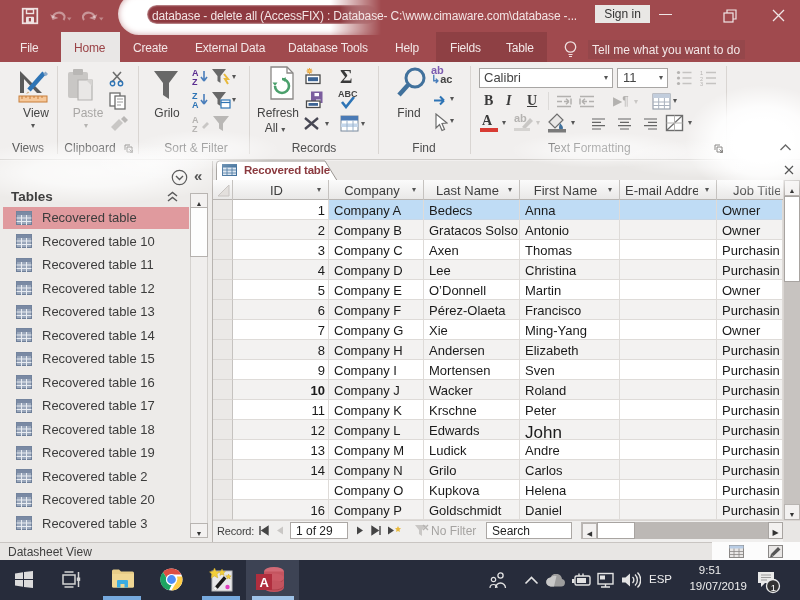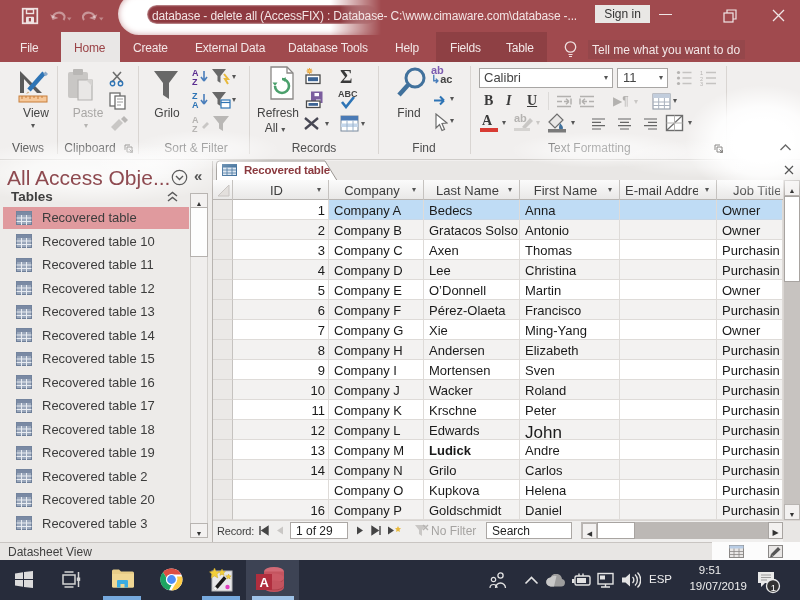--- a/index.html
+++ b/index.html
@@ -263,21 +263,20 @@
 </svg>
 <div class="a" style="left:688px;top:118px;font-size:8px;color:#555;">▾</div>
 <svg class="a" style="left:714px;top:144px;z-index:25" width="10" height="10" viewBox="0 0 10 10">
 <path d="M1 1 h5 M1 1 v5 M3 3 h5 v5 h-5 z M5.5 5.5 l3 3 M8.5 6 v2.5 h-2.5" stroke="#8a8886" stroke-width="1" fill="none"></path>
 </svg>
 <svg class="a" style="left:779px;top:143px;z-index:25" width="13" height="9" viewBox="0 0 13 9">
       <path d="M1.5 7 L6.5 2 L11.5 7" fill="none" stroke="#6a6a6a" stroke-width="1.4"></path>
     </svg>
 
 <div class="a" style="left:0;top:161px;width:213px;height:381px;background:#edebe9;border-right:1px solid #b8b4b0;box-sizing:border-box;"></div>
-<div class="a" style="left:7px;top:166px;font-size:21px;color:#8e4a50;white-space:nowrap;width:172px;overflow:hidden;z-index:25;">All Access Obje...</div>
 <svg class="a" style="left:171px;top:169px;z-index:25" width="17" height="17" viewBox="0 0 17 17">
 <circle cx="8.5" cy="8.5" r="7.2" fill="none" stroke="#5b5b5b" stroke-width="1.2"></circle>
 <path d="M5 7 l3.5 3.5 L12 7" fill="none" stroke="#5b5b5b" stroke-width="1.4"></path>
 </svg>
 <div class="a" style="left:194px;top:167px;font-size:15px;color:#555;font-weight:bold;z-index:25;">«</div>
 <div class="a" style="left:11px;top:189px;font-size:13.5px;color:#3f3f3f;font-weight:bold;z-index:25;">Tables</div>
 <svg class="a" style="left:166px;top:191px;z-index:25" width="13" height="12" viewBox="0 0 13 12">
 <path d="M2 5 L6.5 1.5 L11 5 M2 10 L6.5 6.5 L11 10" fill="none" stroke="#5b5b5b" stroke-width="1.5"></path>
 </svg>
 
@@ -544,21 +543,21 @@
       <div class="a" style="left:525px;top:363px;width:93px;font-size:13px;color:#1a1a1a;white-space:nowrap;overflow:hidden;">Sven</div>
       <div class="a" style="left:722px;top:363px;width:57px;font-size:13px;color:#1a1a1a;white-space:nowrap;overflow:hidden;">Purchasing</div>
       <div class="a" style="left:213px;top:380px;width:20px;height:20px;background:#ebe9e7;border-right:1px solid #c5c2bf;border-bottom:1px solid #dad7d4;box-sizing:border-box;"></div>
       <div class="a" style="left:233px;top:380px;width:550px;height:20px;background:#f3f2f1;border-bottom:1px solid #dedbd8;box-sizing:border-box;"></div>
       <div class="a" style="left:328px;top:380px;width:1px;height:20px;background:#dedbd8;"></div>
       <div class="a" style="left:423px;top:380px;width:1px;height:20px;background:#dedbd8;"></div>
       <div class="a" style="left:519px;top:380px;width:1px;height:20px;background:#dedbd8;"></div>
       <div class="a" style="left:619px;top:380px;width:1px;height:20px;background:#dedbd8;"></div>
       <div class="a" style="left:716px;top:380px;width:1px;height:20px;background:#dedbd8;"></div>
       <div class="a" style="left:782px;top:380px;width:1px;height:20px;background:#dedbd8;"></div>
-      <div class="a" style="left:233px;top:383px;width:92px;text-align:right;font-size:13px;color:#1a1a1a;">10</div>
+      <div class="a" style="left:233px;top:383px;width:92px;text-align:right;font-size:13px;color:#1a1a1a;font-weight:bold;">10</div>
       <div class="a" style="left:334px;top:383px;width:88px;font-size:13px;color:#1a1a1a;white-space:nowrap;overflow:hidden;">Company J</div>
       <div class="a" style="left:429px;top:383px;width:89px;font-size:13px;color:#1a1a1a;white-space:nowrap;overflow:hidden;">Wacker</div>
       <div class="a" style="left:525px;top:383px;width:93px;font-size:13px;color:#1a1a1a;white-space:nowrap;overflow:hidden;">Roland</div>
       <div class="a" style="left:722px;top:383px;width:57px;font-size:13px;color:#1a1a1a;white-space:nowrap;overflow:hidden;">Purchasing</div>
       <div class="a" style="left:213px;top:400px;width:20px;height:20px;background:#ebe9e7;border-right:1px solid #c5c2bf;border-bottom:1px solid #dad7d4;box-sizing:border-box;"></div>
       <div class="a" style="left:233px;top:400px;width:550px;height:20px;background:#ffffff;border-bottom:1px solid #dedbd8;box-sizing:border-box;"></div>
       <div class="a" style="left:328px;top:400px;width:1px;height:20px;background:#dedbd8;"></div>
       <div class="a" style="left:423px;top:400px;width:1px;height:20px;background:#dedbd8;"></div>
       <div class="a" style="left:519px;top:400px;width:1px;height:20px;background:#dedbd8;"></div>
       <div class="a" style="left:619px;top:400px;width:1px;height:20px;background:#dedbd8;"></div>
@@ -585,21 +584,21 @@
       <div class="a" style="left:213px;top:440px;width:20px;height:20px;background:#ebe9e7;border-right:1px solid #c5c2bf;border-bottom:1px solid #dad7d4;box-sizing:border-box;"></div>
       <div class="a" style="left:233px;top:440px;width:550px;height:20px;background:#ffffff;border-bottom:1px solid #dedbd8;box-sizing:border-box;"></div>
       <div class="a" style="left:328px;top:440px;width:1px;height:20px;background:#dedbd8;"></div>
       <div class="a" style="left:423px;top:440px;width:1px;height:20px;background:#dedbd8;"></div>
       <div class="a" style="left:519px;top:440px;width:1px;height:20px;background:#dedbd8;"></div>
       <div class="a" style="left:619px;top:440px;width:1px;height:20px;background:#dedbd8;"></div>
       <div class="a" style="left:716px;top:440px;width:1px;height:20px;background:#dedbd8;"></div>
       <div class="a" style="left:782px;top:440px;width:1px;height:20px;background:#dedbd8;"></div>
       <div class="a" style="left:233px;top:443px;width:92px;text-align:right;font-size:13px;color:#1a1a1a;">13</div>
       <div class="a" style="left:334px;top:443px;width:88px;font-size:13px;color:#1a1a1a;white-space:nowrap;overflow:hidden;">Company M</div>
-      <div class="a" style="left:429px;top:443px;width:89px;font-size:13px;color:#1a1a1a;white-space:nowrap;overflow:hidden;font-weight:bold;">Ludick</div>
+      <div class="a" style="left:429px;top:443px;width:89px;font-size:13px;color:#1a1a1a;white-space:nowrap;overflow:hidden;">Ludick</div>
       <div class="a" style="left:525px;top:443px;width:93px;font-size:13px;color:#1a1a1a;white-space:nowrap;overflow:hidden;">Andre</div>
       <div class="a" style="left:722px;top:443px;width:57px;font-size:13px;color:#1a1a1a;white-space:nowrap;overflow:hidden;">Purchasing</div>
       <div class="a" style="left:213px;top:460px;width:20px;height:20px;background:#ebe9e7;border-right:1px solid #c5c2bf;border-bottom:1px solid #dad7d4;box-sizing:border-box;"></div>
       <div class="a" style="left:233px;top:460px;width:550px;height:20px;background:#f3f2f1;border-bottom:1px solid #dedbd8;box-sizing:border-box;"></div>
       <div class="a" style="left:328px;top:460px;width:1px;height:20px;background:#dedbd8;"></div>
       <div class="a" style="left:423px;top:460px;width:1px;height:20px;background:#dedbd8;"></div>
       <div class="a" style="left:519px;top:460px;width:1px;height:20px;background:#dedbd8;"></div>
       <div class="a" style="left:619px;top:460px;width:1px;height:20px;background:#dedbd8;"></div>
       <div class="a" style="left:716px;top:460px;width:1px;height:20px;background:#dedbd8;"></div>
       <div class="a" style="left:782px;top:460px;width:1px;height:20px;background:#dedbd8;"></div>

